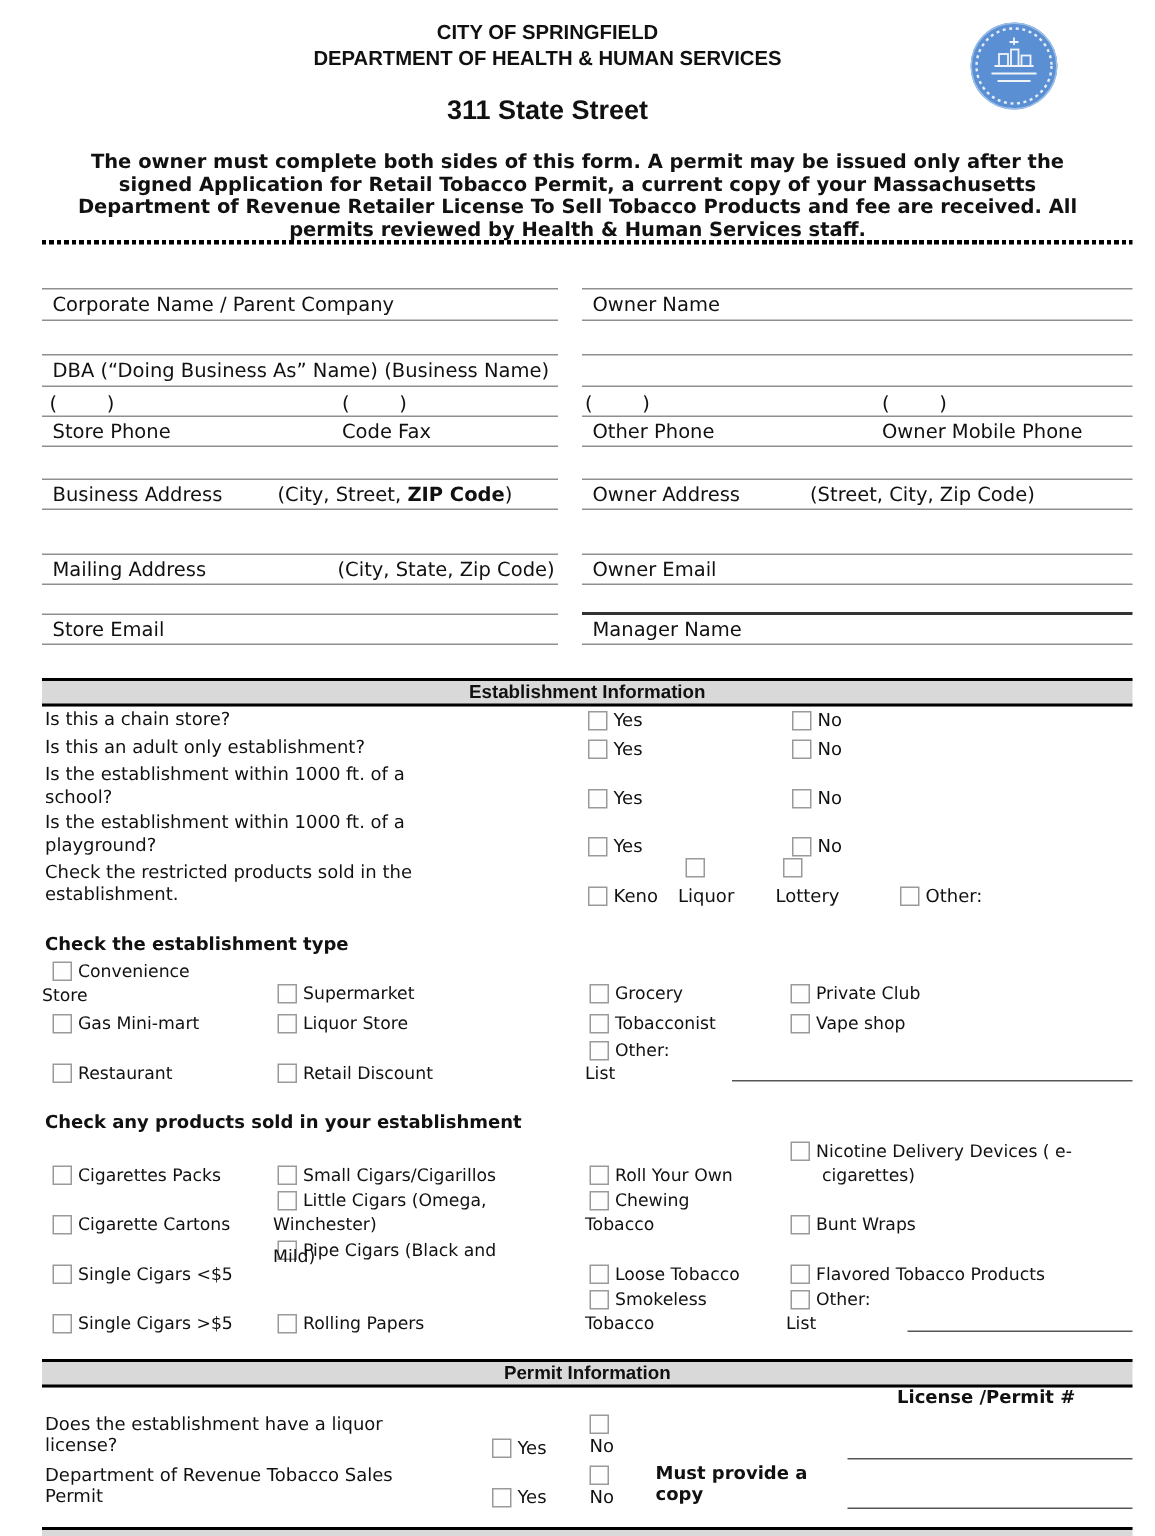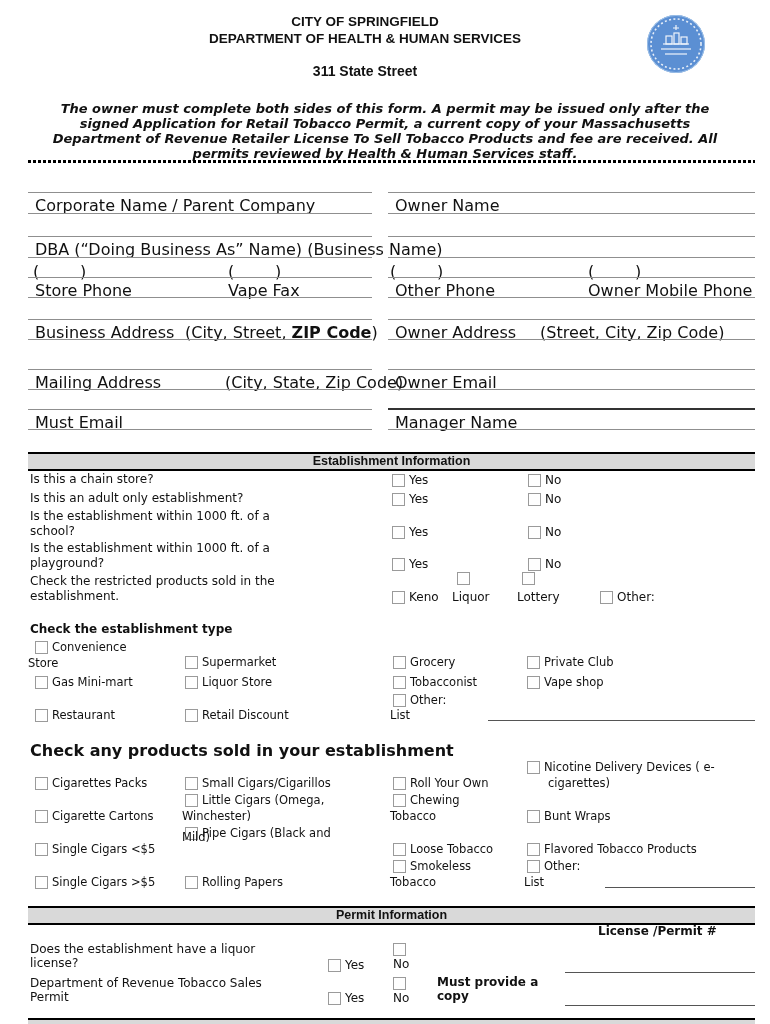--- a/index.html
+++ b/index.html
@@ -5,41 +5,41 @@
   html,body{margin:0;padding:0;background:#fff;}
   #form-page{position:relative;width:770px;height:1024px;background:#fff;overflow:hidden;
              font-family:"DejaVu Sans",sans-serif;color:#111;}
   .abs{position:absolute;white-space:nowrap;}
   .hdr{font-family:"Liberation Sans",sans-serif;font-weight:bold;text-align:center;}
   .bar{position:absolute;left:28px;width:727px;background:#d9d9d9;border-top:2px solid #000;
        border-bottom:2px solid #000;text-align:center;
        font-family:"Liberation Sans",sans-serif;font-weight:bold;}
   .titlebar{font-size:15px;line-height:17px;height:17px;}
   .secbar{font-size:12.5px;line-height:15px;height:15px;}
-  .instr{font-weight:bold;font-style:italic;font-size:13px;line-height:15px;text-align:center;white-space:normal;}
+  .instr{font-weight:bold;font-size:13px;line-height:15px;text-align:center;white-space:normal;}
   .dotted{position:absolute;height:3px;
           background:repeating-linear-gradient(90deg,#000 0 3px,transparent 3px 5px);}
   .hline{position:absolute;border-top:1px solid #8f8f8f;height:0;}
   .hline2{position:absolute;border-top:2px solid #333;height:0;}
   .uline{position:absolute;border-top:1px solid #555;height:0;}
-  .lbl{font-size:16px;}
+  .lbl{font-size:13px;}
   .q{font-size:12px;}
   .cl{font-size:11.5px;}
   .b{font-weight:bold;}
   .pre{white-space:pre;}
   .cb{position:absolute;width:11px;height:11px;border:1px solid #9a9a9a;background:#fefefe;}
 </style>
 </head>
 <body>
 
 <div id="form-page">
 
   <div class="abs hdr" style="left:90px;top:31px;width:550px;font-size:13.5px;">DEPARTMENT OF HEALTH &amp; HUMAN SERVICES</div>
   <div class="abs hdr" style="left:90px;top:14px;width:550px;font-size:13.5px;">CITY OF SPRINGFIELD</div>
-  <div class="abs hdr" style="left:90px;top:63px;width:550px;font-size:14px;">311 State Street</div>
+  <div class="abs hdr" style="left:90px;top:63px;width:550px;font-size:18px;">311 State Street</div>
 
   <svg class="abs" style="left:645px;top:13px;" width="62" height="62" viewBox="0 0 62 62">
     <circle cx="31" cy="31" r="29" fill="#5b8fd3"></circle>
     <circle cx="31" cy="31" r="25" fill="none" stroke="#ffffff" stroke-width="1.6" stroke-dasharray="2,2.4" opacity="0.85"></circle>
     <circle cx="31" cy="31" r="28.5" fill="none" stroke="#9cc0e8" stroke-width="1"></circle>
     <g stroke="#ffffff" stroke-width="1.2" opacity="0.9" fill="none">
       <path d="M16 36 h30"></path>
       <path d="M18 31 h26"></path>
       <rect x="21" y="23" width="6" height="8"></rect>
       <rect x="29" y="20" width="5" height="11"></rect>
@@ -66,21 +66,21 @@
   <div class="hline" style="left:28px;top:257px;width:344px;"></div>
   <div class="hline" style="left:388px;top:257px;width:367px;"></div>
 
   <div class="abs lbl pre" style="left:33px;top:262px;">(        )</div>
   <div class="abs lbl pre" style="left:228px;top:262px;">(        )</div>
   <div class="abs lbl pre" style="left:390px;top:262px;">(        )</div>
   <div class="abs lbl pre" style="left:588px;top:262px;">(        )</div>
   <div class="hline" style="left:28px;top:277px;width:344px;"></div>
   <div class="hline" style="left:388px;top:277px;width:367px;"></div>
   <div class="abs lbl" style="left:35px;top:281px;">Store Phone</div>
-  <div class="abs lbl" style="left:228px;top:281px;">Vape Fax</div>
+  <div class="abs lbl" style="left:228px;top:281px;">Code Fax</div>
   <div class="abs lbl" style="left:395px;top:281px;">Other Phone</div>
   <div class="abs lbl" style="left:588px;top:281px;">Owner Mobile Phone</div>
   <div class="hline" style="left:28px;top:297px;width:344px;"></div>
   <div class="hline" style="left:388px;top:297px;width:367px;"></div>
 
   <div class="hline" style="left:28px;top:319px;width:344px;"></div>
   <div class="hline" style="left:388px;top:319px;width:367px;"></div>
   <div class="abs lbl" style="left:35px;top:323px;">Business Address</div>
   <div class="abs lbl pre" style="left:185px;top:323px;"><span>(City, Street, </span><span class="b">ZIP Code</span><span>)</span></div>
   <div class="abs lbl" style="left:395px;top:323px;">Owner Address</div>
@@ -91,21 +91,21 @@
   <div class="hline" style="left:28px;top:369px;width:344px;"></div>
   <div class="hline" style="left:388px;top:369px;width:367px;"></div>
   <div class="abs lbl" style="left:35px;top:373px;">Mailing Address</div>
   <div class="abs lbl" style="left:225px;top:373px;">(City, State, Zip Code)</div>
   <div class="abs lbl" style="left:395px;top:373px;">Owner Email</div>
   <div class="hline" style="left:28px;top:389px;width:344px;"></div>
   <div class="hline" style="left:388px;top:389px;width:367px;"></div>
 
   <div class="hline" style="left:28px;top:409px;width:344px;"></div>
   <div class="hline2" style="left:388px;top:408px;width:367px;"></div>
-  <div class="abs lbl" style="left:35px;top:413px;">Must Email</div>
+  <div class="abs lbl" style="left:35px;top:413px;">Store Email</div>
   <div class="abs lbl" style="left:395px;top:413px;">Manager Name</div>
   <div class="hline" style="left:28px;top:429px;width:344px;"></div>
   <div class="hline" style="left:388px;top:429px;width:367px;"></div>
 
   <div class="bar secbar" style="top:452px;">Establishment Information</div>
 
   <div class="abs q" style="left:30px;top:472px;">Is this a chain store?</div>
   <span class="cb" style="left:392px;top:474px;"></span>
   <div class="abs q" style="left:409px;top:473px;">Yes</div>
   <span class="cb" style="left:528px;top:474px;"></span>
@@ -167,21 +167,21 @@
   <span class="cb" style="left:393px;top:694px;"></span>
   <div class="abs cl" style="left:410px;top:693px;">Other:</div>
 
   <span class="cb" style="left:35px;top:709px;"></span>
   <div class="abs cl" style="left:52px;top:708px;">Restaurant</div>
   <span class="cb" style="left:185px;top:709px;"></span>
   <div class="abs cl" style="left:202px;top:708px;">Retail Discount</div>
   <div class="abs cl" style="left:390px;top:708px;">List</div>
   <div class="uline" style="left:488px;top:720px;width:267px;"></div>
 
-  <div class="abs b" style="left:30px;top:741px;font-size:16px;">Check any products sold in your establishment</div>
+  <div class="abs b" style="left:30px;top:741px;font-size:12px;">Check any products sold in your establishment</div>
 
   <span class="cb" style="left:35px;top:777px;"></span>
   <div class="abs cl" style="left:52px;top:776px;">Cigarettes Packs</div>
   <span class="cb" style="left:35px;top:810px;"></span>
   <div class="abs cl" style="left:52px;top:809px;">Cigarette Cartons</div>
   <span class="cb" style="left:35px;top:843px;"></span>
   <div class="abs cl" style="left:52px;top:842px;">Single Cigars &lt;$5</div>
   <span class="cb" style="left:35px;top:876px;"></span>
   <div class="abs cl" style="left:52px;top:875px;">Single Cigars &gt;$5</div>
 

